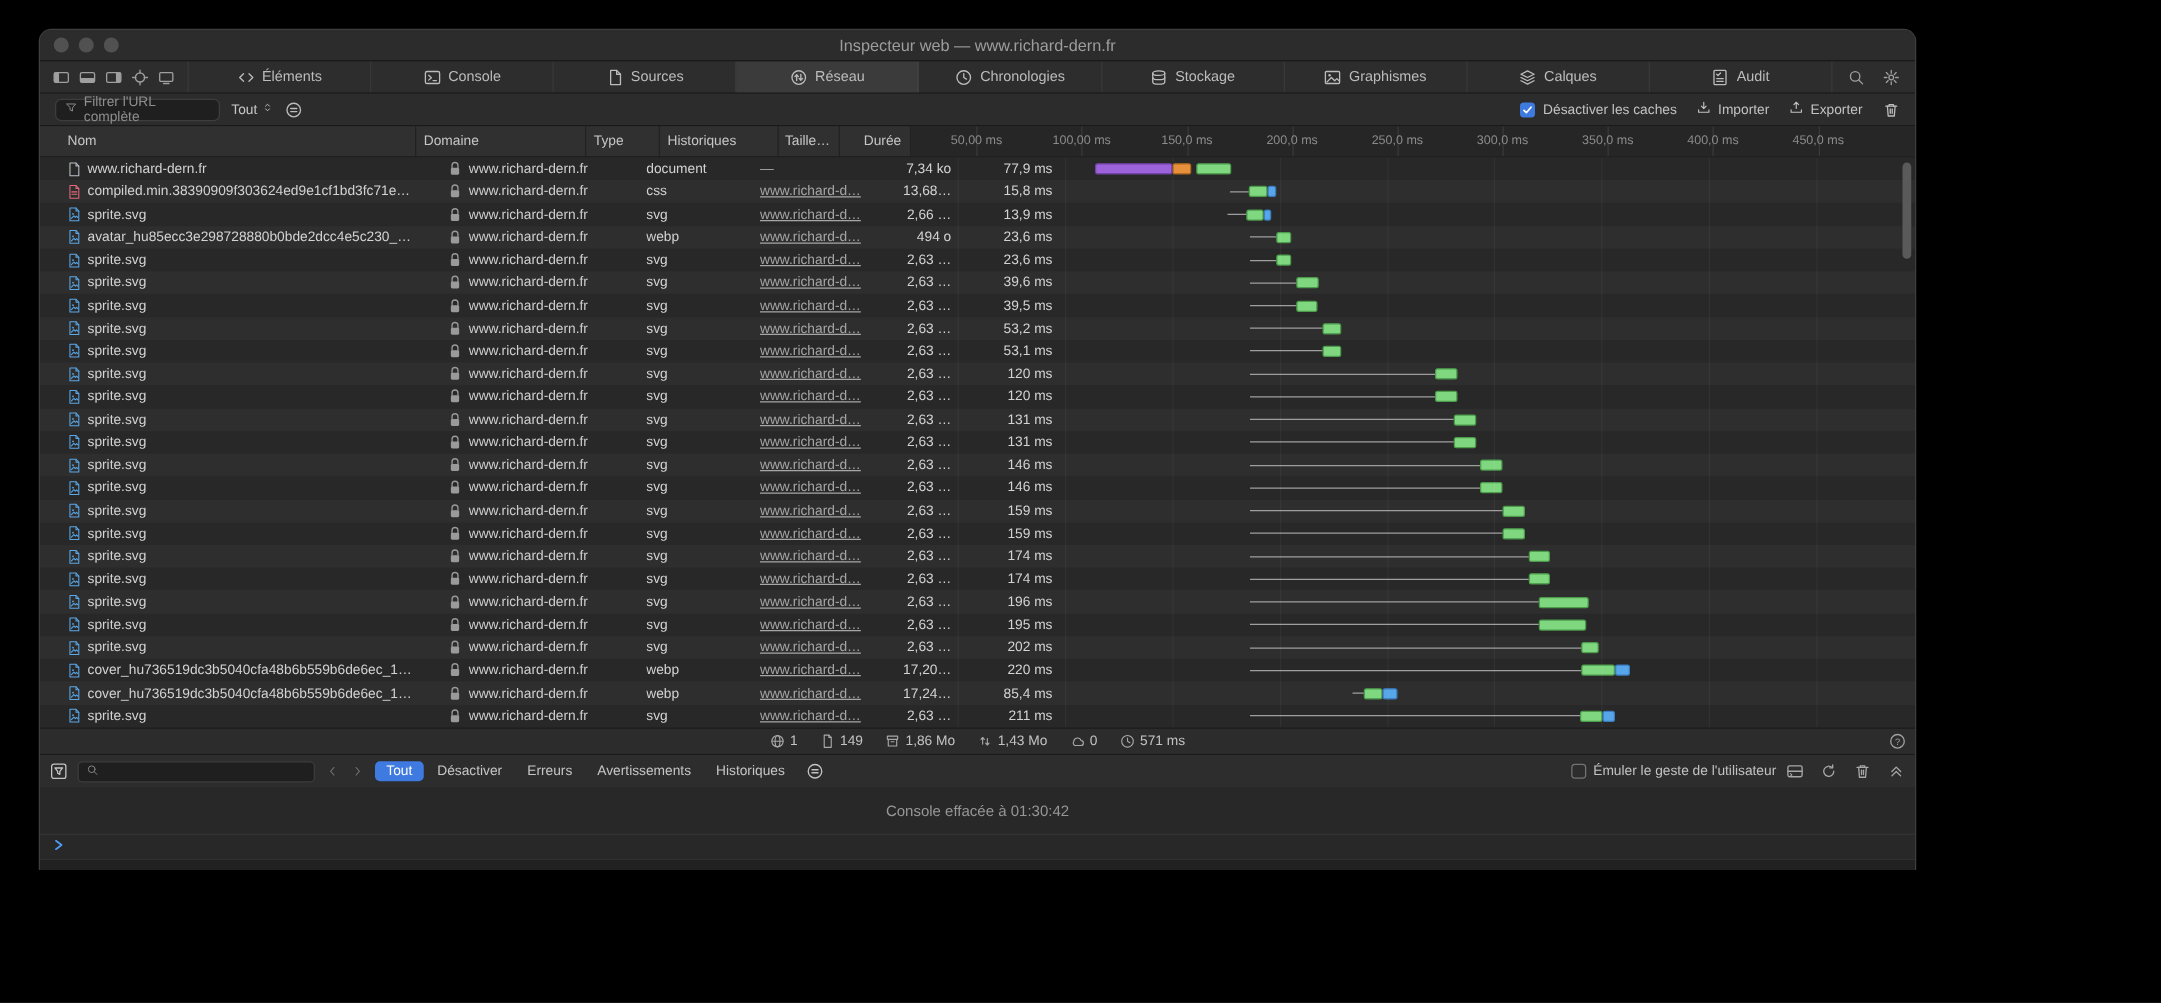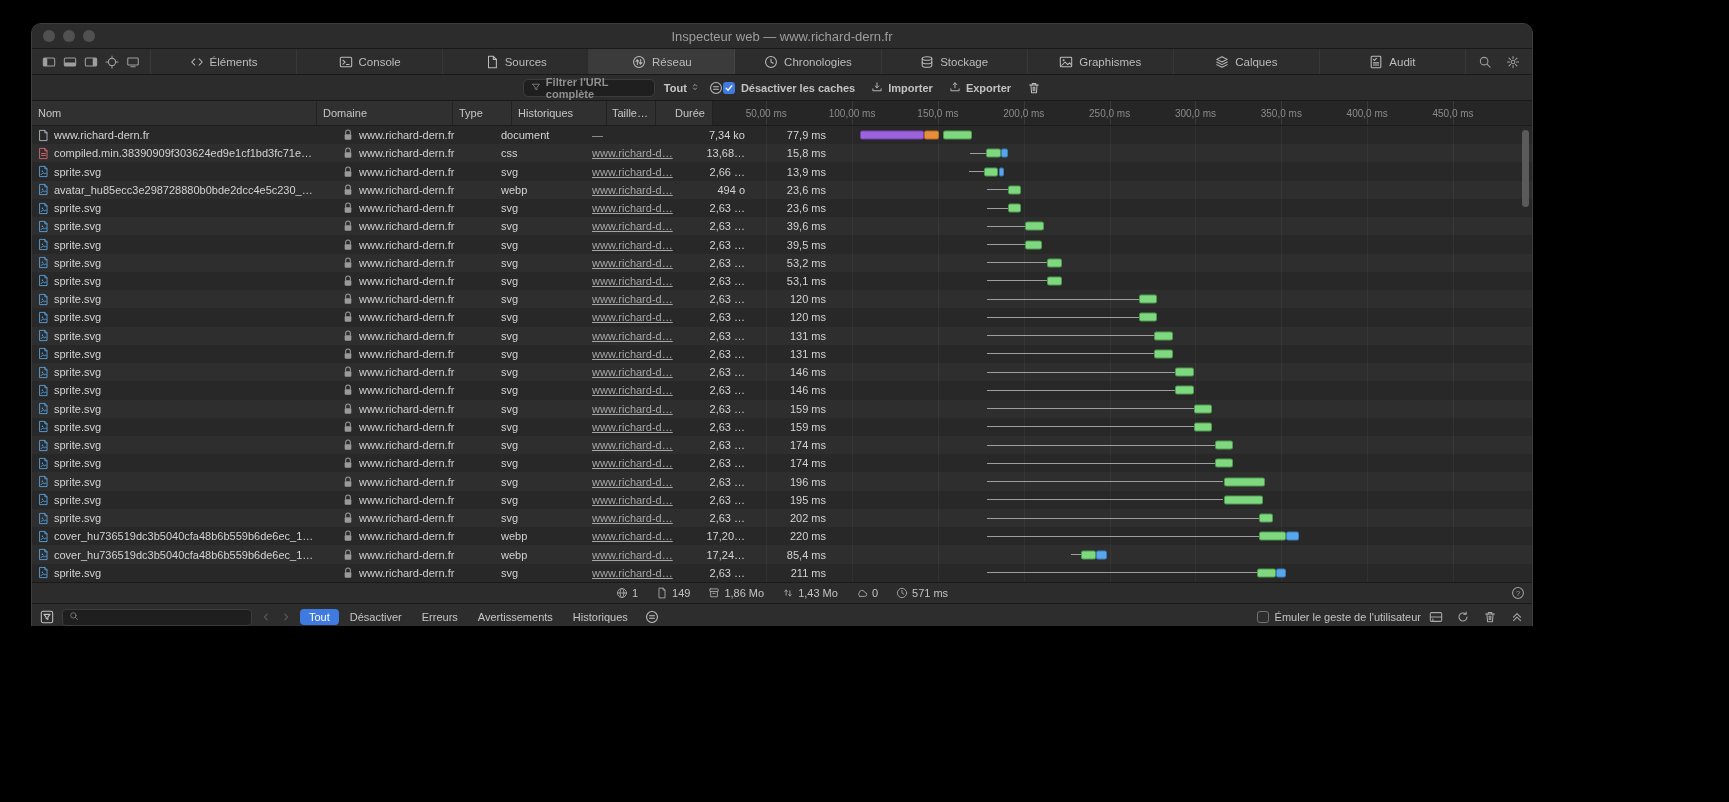--- a/index.html
+++ b/index.html
@@ -1,17 +1,17 @@
 <!DOCTYPE html>
 <html><head>
 <meta charset="utf-8">
 <style>
   * { margin:0; padding:0; box-sizing:border-box; }
   html,body { background:#000; }
-  .screen { position:relative; width:1729px; height:626px; background:#000; overflow:hidden;
+  .screen { position:relative; width:1729px; height:696px; background:#000; overflow:hidden;
             font-family:"Liberation Sans", sans-serif; user-select:none; }
   .window { position:absolute; left:31px; top:23px; width:1502px; height:705px;
             background:#282828; border-radius:10px; overflow:hidden;
             border:1px solid #3e3e3e; box-shadow:0 30px 70px rgba(0,0,0,.75); }
 
   
   .titlebar { position:relative; height:25px; background:#2c2c2c; border-bottom:1px solid #191919;
               display:flex; align-items:center; justify-content:center; }
   .traffic { position:absolute; left:11px; top:0; height:100%; display:flex; align-items:center; gap:8px; }
   .tl { width:12px; height:12px; border-radius:50%; background:#515151; display:inline-block; }
@@ -23,41 +23,41 @@
           border-right:1px solid rgba(255,255,255,.06); color:#9f9f9f; }
   .tabs { flex:1; display:flex; }
   .tab { flex:1; display:flex; align-items:center; justify-content:center; gap:6px;
          font-size:11.5px; color:#bcbcbc; border-right:1px solid rgba(255,255,255,.055); cursor:default; }
   .tab.active { background:rgba(255,255,255,.07); }
   .tb-right { flex:none; display:flex; align-items:center; gap:14px; padding:0 12px; color:#9f9f9f; }
   .tbicon { display:flex; align-items:center; }
 
   
   .filterbar { height:26px; background:#2c2c2c; border-bottom:1px solid #191919;
-               display:flex; align-items:center; justify-content:center; padding:0 12px;
-               font-size:11px; color:#bdbdbd;font-weight:bold; }
+               display:flex; align-items:center; justify-content:space-between; padding:0 12px;
+               font-size:11px; color:#bdbdbd; }
   .f-left, .f-right { display:flex; align-items:center; }
   .f-left { gap:9px; }
   .f-right { gap:16px; }
   .filter-input { display:flex; align-items:center; gap:5px; width:132px; height:18px;
                   background:#1f1f1f; border:1px solid #3d3d3d; border-radius:5px;
                   padding:0 7px; color:#8f8f8f; }
   .type-dd { display:flex; align-items:center; gap:3px; color:#c8c8c8; }
   .cklabel { display:flex; align-items:center; gap:6px; color:#c2c2c2; }
   .cb { width:12px; height:12px; border-radius:3px; flex:none; display:flex; align-items:center; justify-content:center; }
   .cb.on { background:#3f7ae0; }
   .cb.off { background:transparent; border:1px solid #737373; }
   .txt-btn { display:flex; align-items:center; gap:5px; color:#c2c2c2; }
 
   
   .thead { height:25px; display:flex; background:#303030; border-bottom:1px solid #1b1b1b;
            font-size:11px; color:#c6c6c6; align-items:stretch; }
   .thead .hcell { display:flex; align-items:center; padding-left:6px;
                   border-right:1px solid rgba(0,0,0,.3); }
-  .c-name { width:285px; flex:none; }
+  .c-name { width:285px; flex:none;margin-left:16px; }
   .c-domain { width:136px; flex:none; }
   .c-type { width:59px; flex:none; }
   .c-init { width:95px; flex:none; }
   .c-size { width:49px; flex:none; justify-content:flex-end; padding-right:7px; text-align:right; }
   .c-dur  { width:57px; flex:none; justify-content:flex-end; padding-right:7px; text-align:right; }
   .c-wf { flex:1; position:relative; }
   .thead .c-wf { background:#262626; overflow:hidden; }
   .tick-line { position:absolute; top:0; bottom:0; width:1px; background:rgba(255,255,255,.09); }
   .tick-label { position:absolute; top:50%; transform:translate(-50%,-50%); font-size:10px; color:#8b8b8b; white-space:nowrap; }
 

